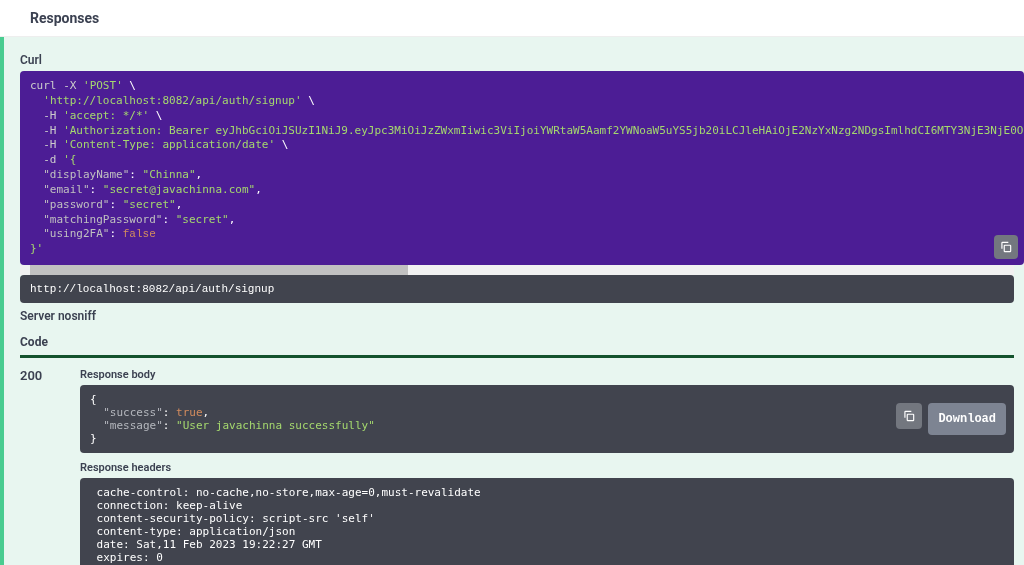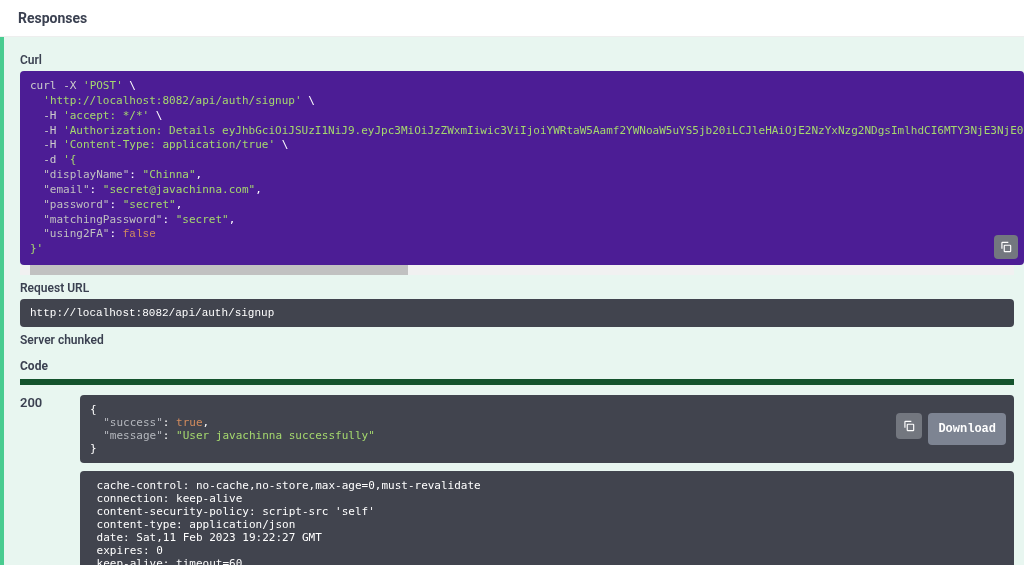--- a/index.html
+++ b/index.html
@@ -9,21 +9,21 @@
       background: #fff;
       color: #3b4151;
     }
     .page {
       width: 1024px;
       height: 565px;
       overflow: hidden;
       background: #fff;
     }
     .header-bar {
-      padding: 10px 18px;
+      padding: 10px 30px;
       border-bottom: 1px solid #eee;
       background: #fff;
     }
     .header-title {
       font-size: 14px;
       font-weight: 700;
       color: #3b4151;
     }
     .content {
       background: #e8f6f0;
@@ -75,21 +75,21 @@
       padding: 8px 10px;
       border-radius: 4px;
       margin-right: 10px;
     }
     .resp-table {
       margin-right: 10px;
     }
     .resp-head {
       display: flex;
       padding: 8px 0 6px 0;
-      border-bottom: 6px solid #14532d;
+      border-bottom: 3px solid #14532d;
       font-weight: 700;
       font-size: 12px;
       color: #3b4151;
     }
     .col-code { width: 60px; }
     .col-details { flex: 1; }
     .resp-row { display: flex; padding-top: 10px; }
     .status-cell { width: 60px; font-size: 13px; font-weight: 600; color: #3b4151; }
     .details-cell { flex: 1; }
     .sub-label {
@@ -177,75 +177,76 @@
   </div>
 
   <div class="content">
 
     <span class="section-label">Curl</span>
 
     <div class="code-block">
 <pre><span class="tok-cmd">curl</span> <span class="tok-flag">-X</span> <span class="tok-str">'<span>POST</span>'</span> \
   <span class="tok-str">'<span>http://localhost:8082/api/auth/signup</span>'</span> \
   <span class="tok-flag">-H</span> <span class="tok-str">'accept: <span>*/*</span>'</span> \
-  <span class="tok-flag">-H</span> <span class="tok-str">'Authorization: <span>Details </span><span>eyJhbGciOiJSUzI1NiJ9.eyJpc3MiOiJzZWxmIiwic3ViIjoiYWRtaW5Aamf2YWNoaW5uYS5jb20iLCJleHAiOjE2NzYxNzg2NDgsImlhdCI6MTY3NjE3NjE0OSwic2NvcGUiOiJST0xFX0FETU9fRX0.FVTFlU1OIn0.mNUXcgxkOV3MopZgJexpzopzeP2</span>'</span> \
-  <span class="tok-flag">-H</span> <span class="tok-str">'Content-Type: <span>application/true</span>'</span> \
+  <span class="tok-flag">-H</span> <span class="tok-str">'Authorization: <span>Bearer </span><span>eyJhbGciOiJSUzI1NiJ9.eyJpc3MiOiJzZWxmIiwic3ViIjoiYWRtaW5Aamf2YWNoaW5uYS5jb20iLCJleHAiOjE2NzYxNzg2NDgsImlhdCI6MTY3NjE3NjE0OSwic2NvcGUiOiJST0xFX0FETU9fRX0.FVTFlU1OIn0.mNUXcgxkOV3MopZgJexpzopzeP2</span>'</span> \
+  <span class="tok-flag">-H</span> <span class="tok-str">'Content-Type: <span>application/date</span>'</span> \
   <span class="tok-flag">-d</span> <span class="tok-str">'{</span>
   <span class="tok-key">"displayName"</span>: <span class="tok-val-str">"<span>Chinna</span>"</span>,
   <span class="tok-key">"email"</span>: <span class="tok-val-str">"<span>secret@javachinna.com</span>"</span>,
   <span class="tok-key">"password"</span>: <span class="tok-val-str">"<span>secret</span>"</span>,
   <span class="tok-key">"matchingPassword"</span>: <span class="tok-val-str">"<span>secret</span>"</span>,
   <span class="tok-key">"using2FA"</span>: <span class="tok-false">false</span>
 <span class="tok-str">}'</span></pre>
       <div class="corner-icon">
         <svg width="14" height="14" viewBox="0 0 24 24" fill="none" stroke="currentColor" stroke-width="2">
           <rect x="9" y="9" width="11" height="11" rx="1"></rect>
           <path d="M5 15V5a1 1 0 0 1 1-1h10"></path>
         </svg>
       </div>
     </div>
 
     <div class="curl-scrollbar">
       <div class="curl-scrollbar-thumb"></div>
     </div>
 
-    <span class="section-label">Request URL</span>
     <div class="url-block">
       <span>http://localhost:8082/api/auth/signup</span>
     </div>
 
-    <span class="section-label">Server chunked</span>
+    <span class="section-label">Server nosniff</span>
 
     <div class="resp-table">
       <div class="resp-head">
         <div class="col-code">Code</div>
       </div>
 
       <div class="resp-row">
         <div class="status-cell">200</div>
         <div class="details-cell">
 
+          <span class="sub-label">Response body</span>
           <div class="resp-body-block">
 <pre>{
   <span class="tok-body-key">"success"</span>: <span class="tok-true">true</span>,
   <span class="tok-body-key">"message"</span>: <span class="tok-val-str">"<span>User javachinna successfully</span>"</span>
 }</pre>
             <div class="resp-actions">
               <div class="icon-btn">
                 <svg width="14" height="14" viewBox="0 0 24 24" fill="none" stroke="currentColor" stroke-width="2">
                   <rect x="9" y="9" width="11" height="11" rx="1"></rect>
                   <path d="M5 15V5a1 1 0 0 1 1-1h10"></path>
                 </svg>
               </div>
               <div class="dl-btn">
                 <span>Download</span>
               </div>
             </div>
           </div>
 
+          <span class="sub-label">Response headers</span>
           <div class="resp-headers-block">
 <pre> cache-control: no-cache,no-store,max-age=0,must-revalidate
  connection: keep-alive
  content-security-policy: script-src 'self'
  content-type: application/json
  date: Sat,11 Feb 2023 19:22:27 GMT
  expires: 0
  keep-alive: timeout=60
  pragma: no-cache
  transfer-encoding: chunked

